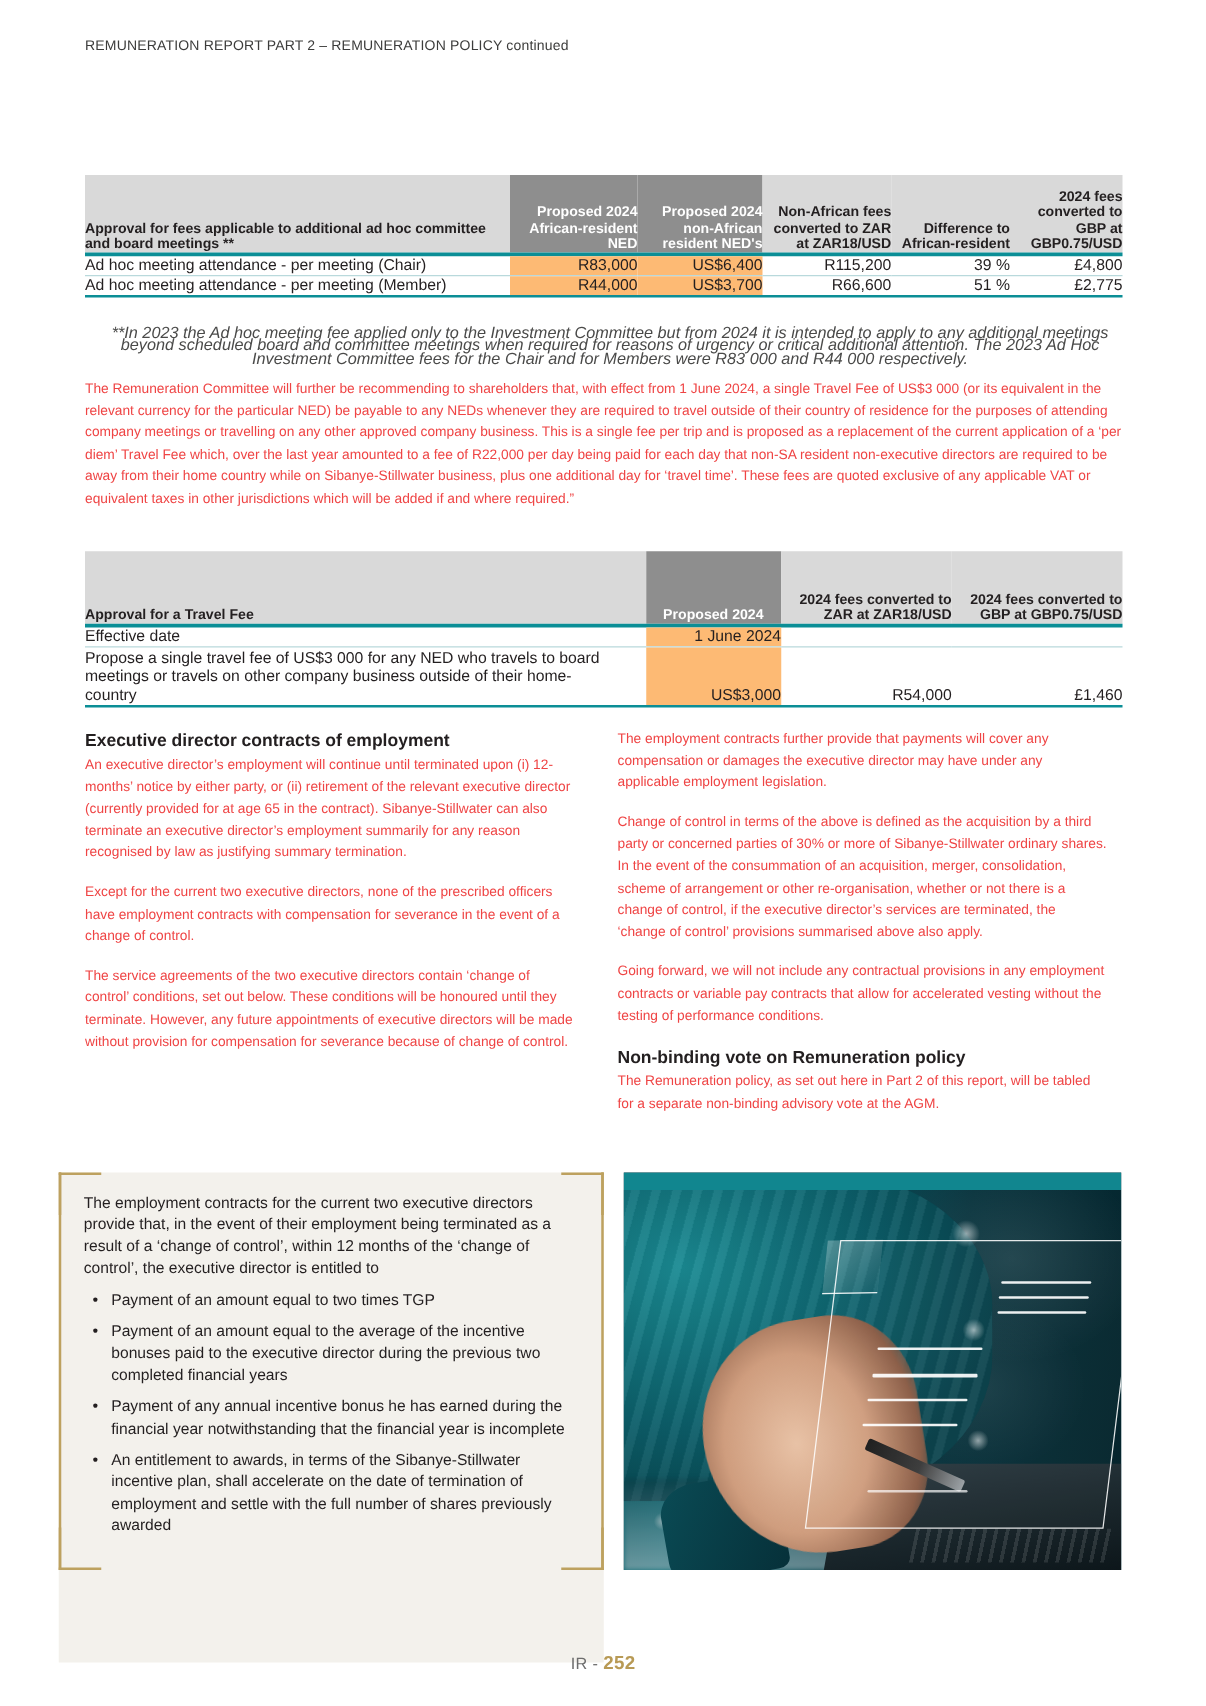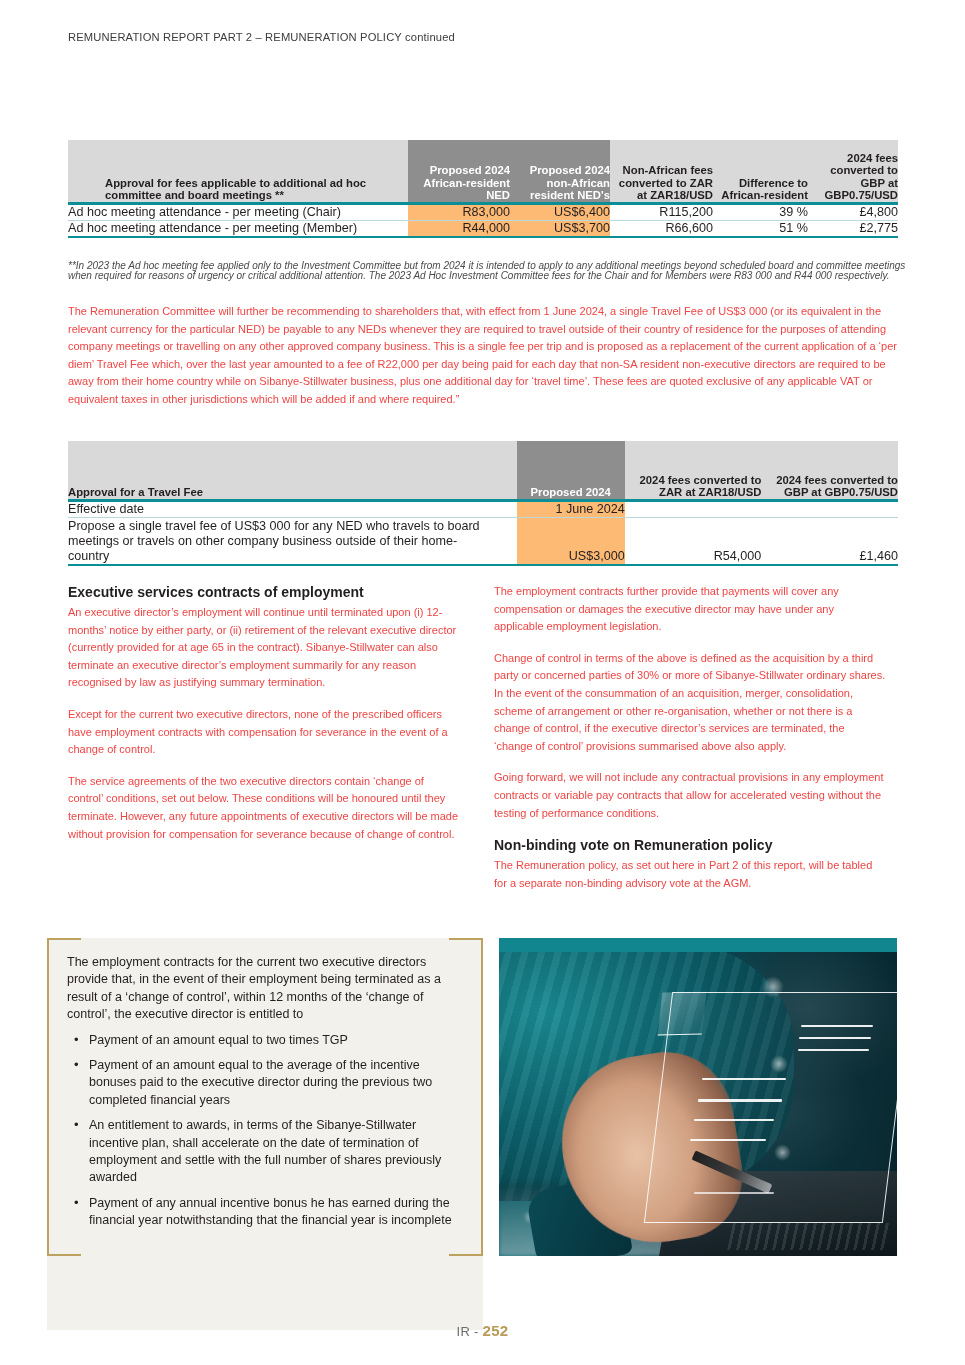--- a/index.html
+++ b/index.html
@@ -39,21 +39,21 @@
     font-size:12.6px; line-height:15px; color:#231f20;
     padding:7px 8px 7px 8px; vertical-align:middle;
   }
   .row-cell.shade { background:#fdba74; }
   .row-cell.r { text-align:right; }
   .rule-thin { height:1px; background:#b9d9dc; }
   .rule-bot { height:2px; background:#0b8e96; }
 
   .footnote {
     position:absolute; left:68px; width:840px;
-    font-size:10px; line-height:10.4px; font-style:italic; color:#4a4a49;
+    font-size:13px; line-height:10.4px; font-style:italic; color:#4a4a49;text-align:center;
   }
 
   
   .para {
     font-size:11px; line-height:17.6px; color:#ef4444;
   }
   .fullpara { position:absolute; left:68px; width:832px; }
   .h3 {
     font-size:14px; font-weight:bold; color:#231f20;
     line-height:18px; margin:0 0 3px 0;
@@ -175,21 +175,21 @@
 </head>
 <body>
 
 <div class="page">
 
   <div class="runhead">REMUNERATION REPORT PART 2 – REMUNERATION POLICY continued</div>
 
   <table class="tbl" style="top:140px;">
     <tbody>
         <tr>
-      <td class="hdr-cell l" style="width:340px;height:62px;padding-left:37px;">Approval for fees applicable to additional ad hoc committee and board meetings **</td>
+      <td class="hdr-cell l" style="width:340px;height:62px;">Approval for fees applicable to additional ad hoc committee and board meetings **</td>
       <td class="hdr-cell dark r" style="width:102px;">Proposed 2024 African-resident NED</td>
       <td class="hdr-cell dark r" style="width:100px;">Proposed 2024 non-African resident NED's</td>
       <td class="hdr-cell r" style="width:103px;">Non-African fees converted to ZAR at ZAR18/USD</td>
       <td class="hdr-cell r" style="width:95px;">Difference to African-resident</td>
       <td class="hdr-cell r" style="width:90px;">2024 fees converted to GBP at GBP0.75/USD</td>
     </tr>
     <tr>
       <td colspan="6" style="padding:0;">
             <div class="teal-rule"></div>
           </td>
@@ -283,42 +283,42 @@
     </tr>
     <tr>
       <td colspan="4" style="padding:0;">
             <div class="rule-bot"></div>
           </td>
     </tr>
   </tbody>
     </table>
 
   <div class="col colL" style="top:583px;">
-    <h3 class="h3">Executive services contracts of employment</h3>
+    <h3 class="h3">Executive director contracts of employment</h3>
     <p class="para">An executive director’s employment will continue until terminated upon (i) 12-months’ notice by either party, or (ii) retirement of the relevant executive director (currently provided for at age 65 in the contract). Sibanye-Stillwater can also terminate an executive director’s employment summarily for any reason recognised by law as justifying summary termination.</p>
     <p class="para">Except for the current two executive directors, none of the prescribed officers have employment contracts with compensation for severance in the event of a change of control.</p>
     <p class="para">The service agreements of the two executive directors contain ‘change of control’ conditions, set out below. These conditions will be honoured until they terminate. However, any future appointments of executive directors will be made without provision for compensation for severance because of change of control.</p>
   </div>
 
   <div class="col colR" style="top:583px;">
     <p class="para">The employment contracts further provide that payments will cover any compensation or damages the executive director may have under any applicable employment legislation.</p>
     <p class="para">Change of control in terms of the above is defined as the acquisition by a third party or concerned parties of 30% or more of Sibanye-Stillwater ordinary shares. In the event of the consummation of an acquisition, merger, consolidation, scheme of arrangement or other re-organisation, whether or not there is a change of control, if the executive director’s services are terminated, the ‘change of control’ provisions summarised above also apply.</p>
     <p class="para">Going forward, we will not include any contractual provisions in any employment contracts or variable pay contracts that allow for accelerated vesting without the testing of performance conditions.</p>
     <h3 class="h3" style="margin-top:4px;">Non-binding vote on Remuneration policy</h3>
     <p class="para">The Remuneration policy, as set out here in Part 2 of this report, will be tabled for a separate non-binding advisory vote at the AGM.</p>
   </div>
 
   <div class="callout">
     <div class="inner">
       <p class="lead">The employment contracts for the current two executive directors provide that, in the event of their employment being terminated as a result of a ‘change of control’, within 12 months of the ‘change of control’, the executive director is entitled to</p>
       <ul>
         <li>Payment of an amount equal to two times TGP</li>
         <li>Payment of an amount equal to the average of the incentive bonuses paid to the executive director during the previous two completed financial years</li>
+        <li>Payment of any annual incentive bonus he has earned during the financial year notwithstanding that the financial year is incomplete</li>
         <li>An entitlement to awards, in terms of the Sibanye-Stillwater incentive plan, shall accelerate on the date of termination of employment and settle with the full number of shares previously awarded</li>
-        <li>Payment of any annual incentive bonus he has earned during the financial year notwithstanding that the financial year is incomplete</li>
       </ul>
     </div>
   </div>
   <div class="brk brk-edgeL"></div>
   <div class="brk brk-edgeR"></div>
   <div class="brk brk-tl"></div>
   <div class="brk brk-tr"></div>
   <div class="brk brk-bl"></div>
   <div class="brk brk-br"></div>
 

